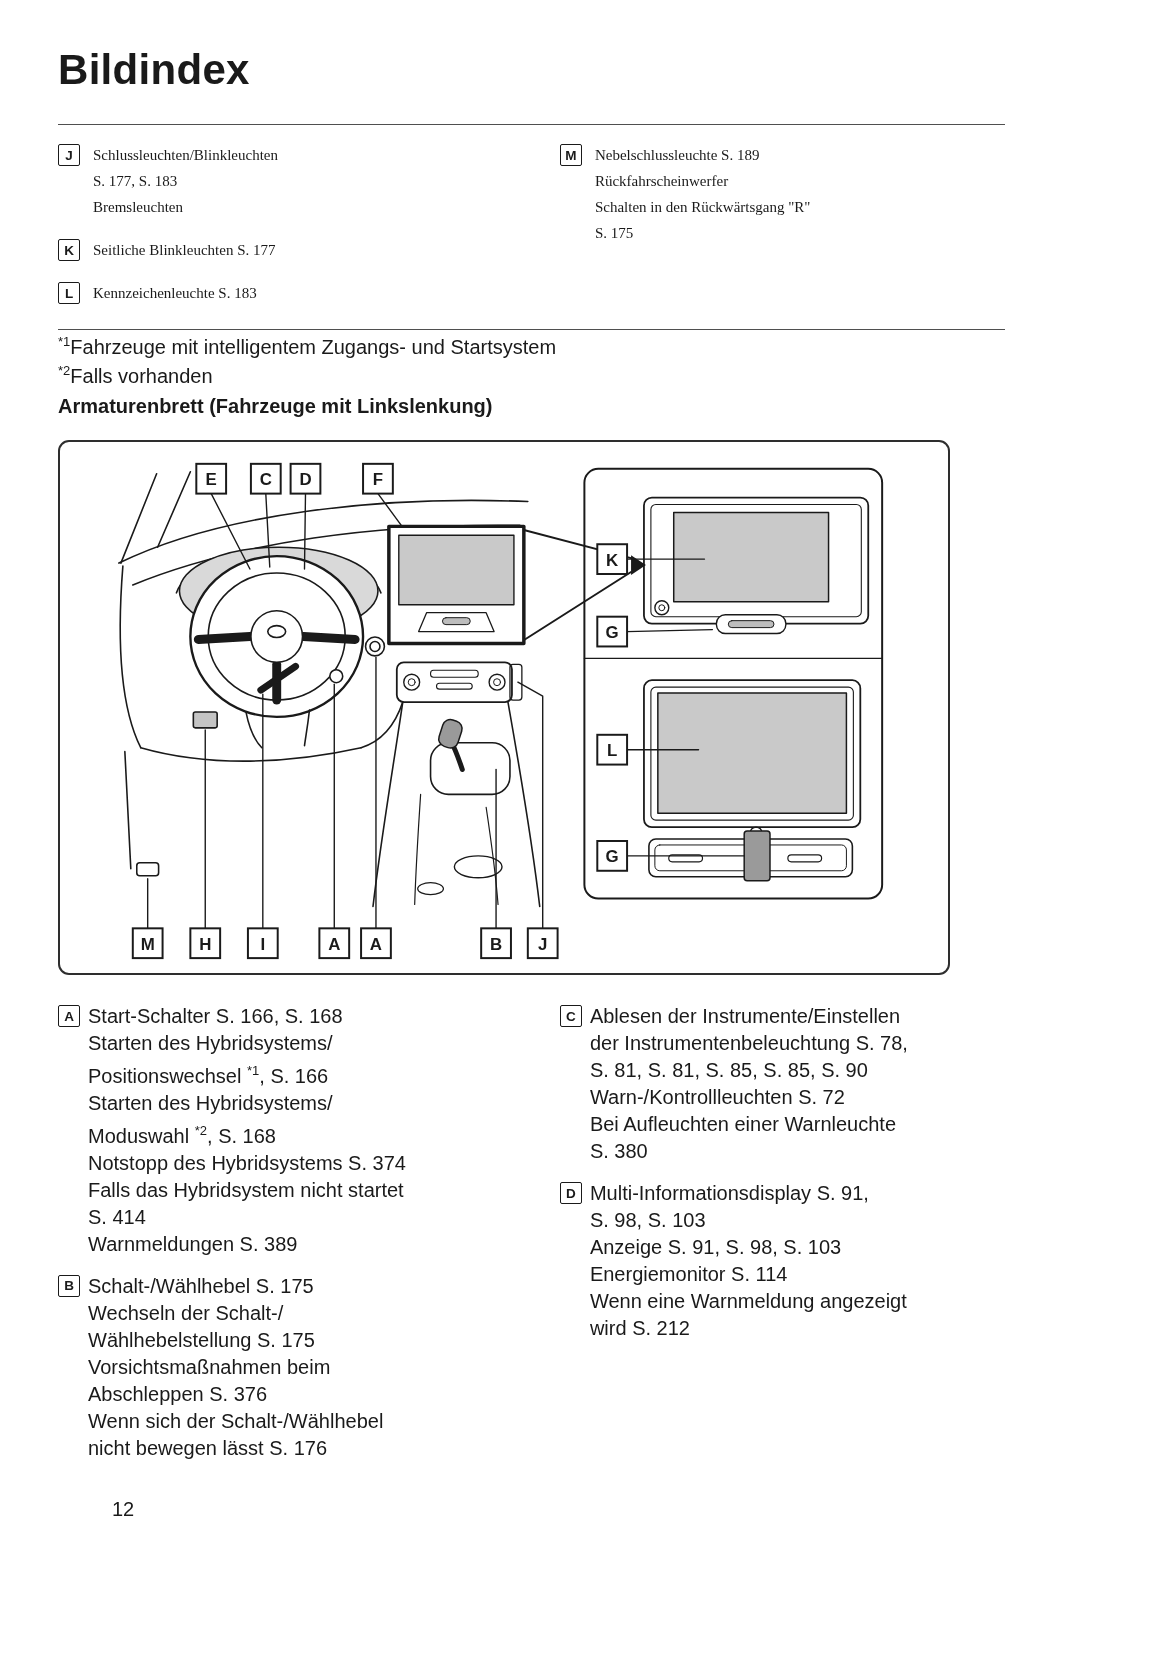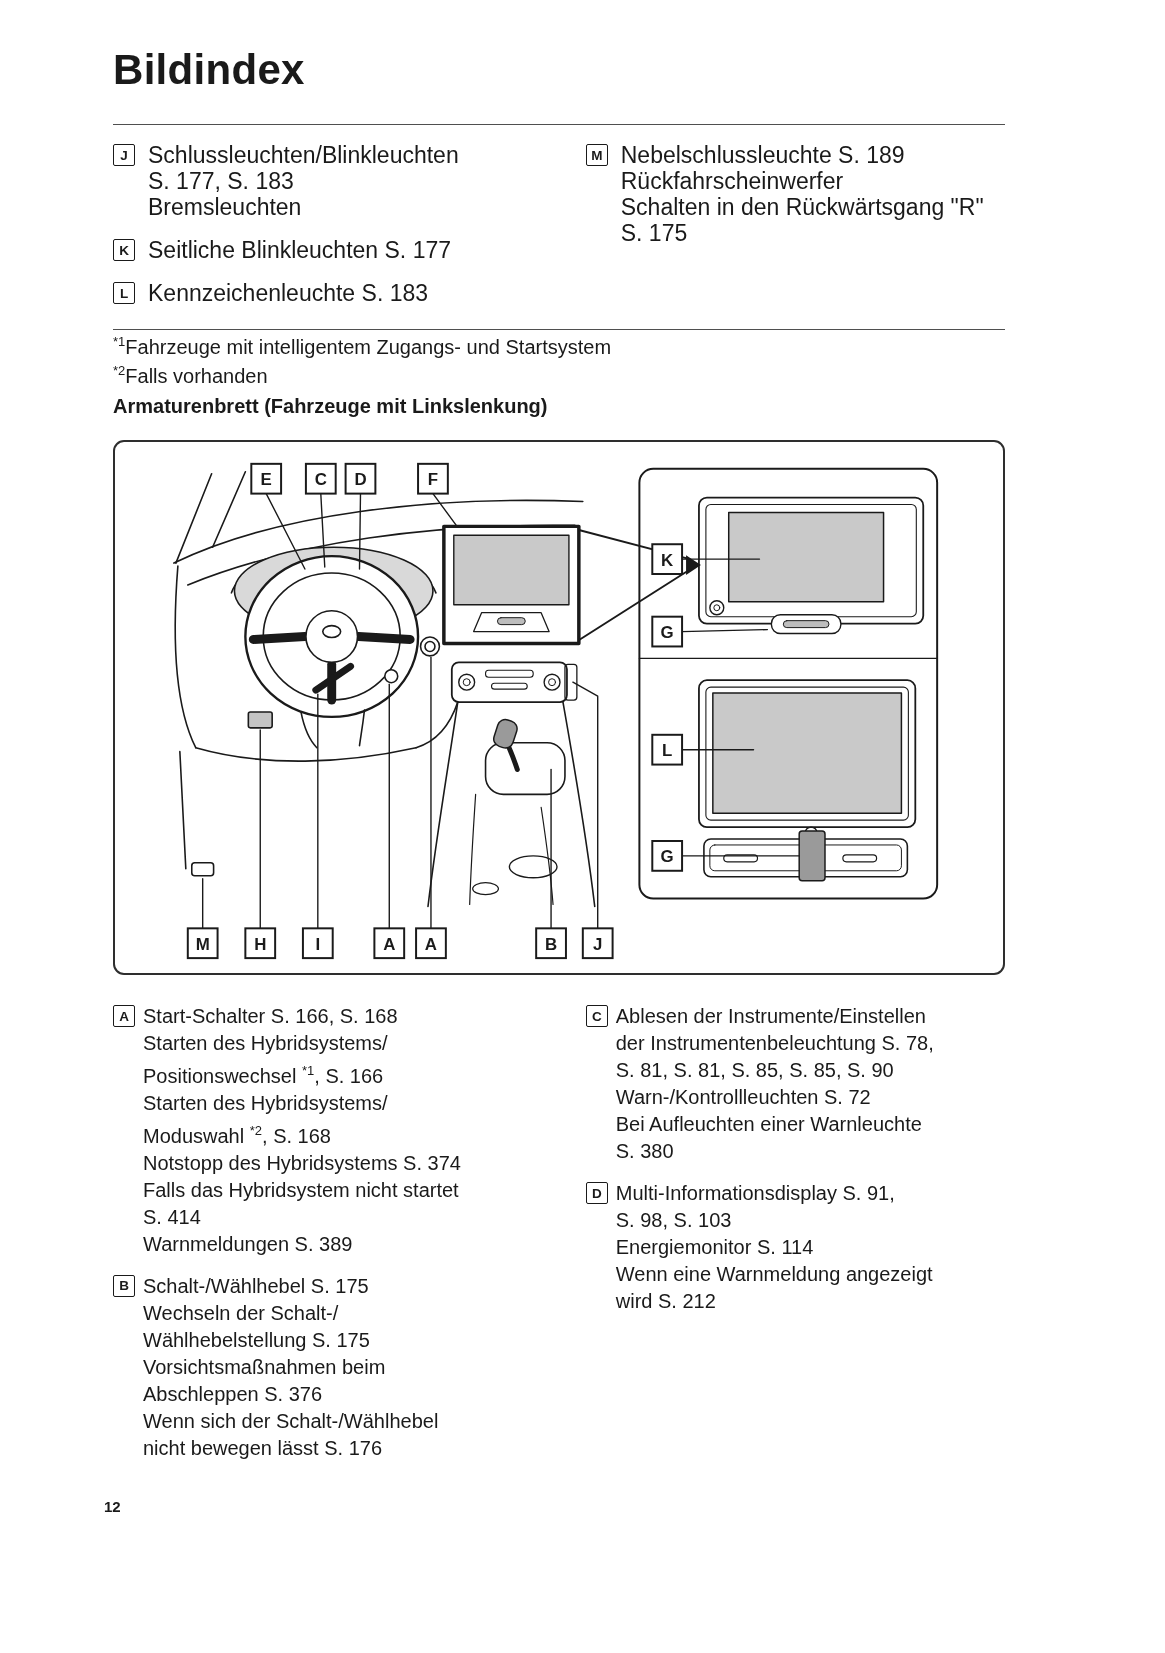--- a/index.html
+++ b/index.html
@@ -1,51 +1,51 @@
 <!DOCTYPE html>
 <html><head>
 <meta charset="utf-8">
 <style>
   * { margin:0; padding:0; box-sizing:border-box; }
   html,body { background:#e8e8e8; }
   .page {
     width:1165px; height:1653px; margin:0 auto; background:#ffffff;
     color:#1a1a1a; font-family:"Liberation Sans", sans-serif;
-    position:relative; padding:46px 160px 0 113px;
+    position:relative; padding:46px 160px 0 58px;
   }
   .title { font-size:42px; font-weight:700; letter-spacing:.3px; margin-bottom:30px; }
   .rule { border:none; border-top:1.5px solid #4f4f4f; height:0; }
   .top-index { display:flex; padding:17px 0 6px; }
   .col-left { width:53%; }
   .col-right { flex:1; }
   .entry { display:flex; align-items:flex-start; margin-bottom:17px; }
   .keybox {
     flex:0 0 auto; width:22px; height:22px; border:1.7px solid #1a1a1a; border-radius:2px;
     display:flex; align-items:center; justify-content:center;
     font-size:13.5px; font-weight:700; margin-top:2px; background:#fff;
   }
-  .entry-text { margin-left:13px; font-size:23px; line-height:26px; }
+  .entry-text { margin-left:13px; font-size:15px; line-height:26px;font-family:Liberation Serif, serif; }
   .footnote { font-size:20px; line-height:24px; margin-top:0; }
   .fnmark { font-size:13px; font-weight:400; }
   .sup { font-size:13px; }
   .section-heading { font-size:20px; font-weight:700; margin:8px 0 22px; }
   .diagram {
     width:892px; height:535px; border:2px solid #2e2e2e; border-radius:11px;
     position:relative; overflow:hidden; background:#fff;
   }
   .diagram svg { display:block; width:100%; height:100%; }
   .cbox { fill:#ffffff; stroke:#1a1a1a; stroke-width:2; }
   .cletter {
     font-family:"Liberation Sans", sans-serif; font-size:17px; font-weight:700;
     fill:#1a1a1a; text-anchor:middle; dominant-baseline:central;
   }
   .bottom-index { display:flex; margin-top:28px; }
   .bottom-entry { display:flex; align-items:flex-start; margin-bottom:15px; }
   .lines { margin-left:8px; font-size:20px; line-height:27px; }
-  .pagenum { position:absolute; left:104px; top:1498px; font-size:15px; font-weight:700; }
+  .pagenum { position:absolute; left:112px; top:1498px; font-size:20px; font-weight:400; }
 </style>
 </head>
 <body>
 
 <div class="page">
 
   <h1 class="title">Bildindex</h1>
 
   <hr class="rule">
 
@@ -331,20 +331,21 @@
           <div>Bei Aufleuchten einer Warnleuchte</div>
           <div>S. 380</div>
         </div>
       </div>
 
       <div class="bottom-entry">
         <span class="keybox">D</span>
         <div class="lines">
           <div>Multi-Informationsdisplay S. 91,</div>
           <div>S. 98, S. 103</div>
+          <div>Anzeige S. 91, S. 98, S. 103</div>
           <div>Energiemonitor S. 114</div>
           <div>Wenn eine Warnmeldung angezeigt</div>
           <div>wird S. 212</div>
         </div>
       </div>
 
     </div>
   </div>
 
   <div class="pagenum">12</div>

